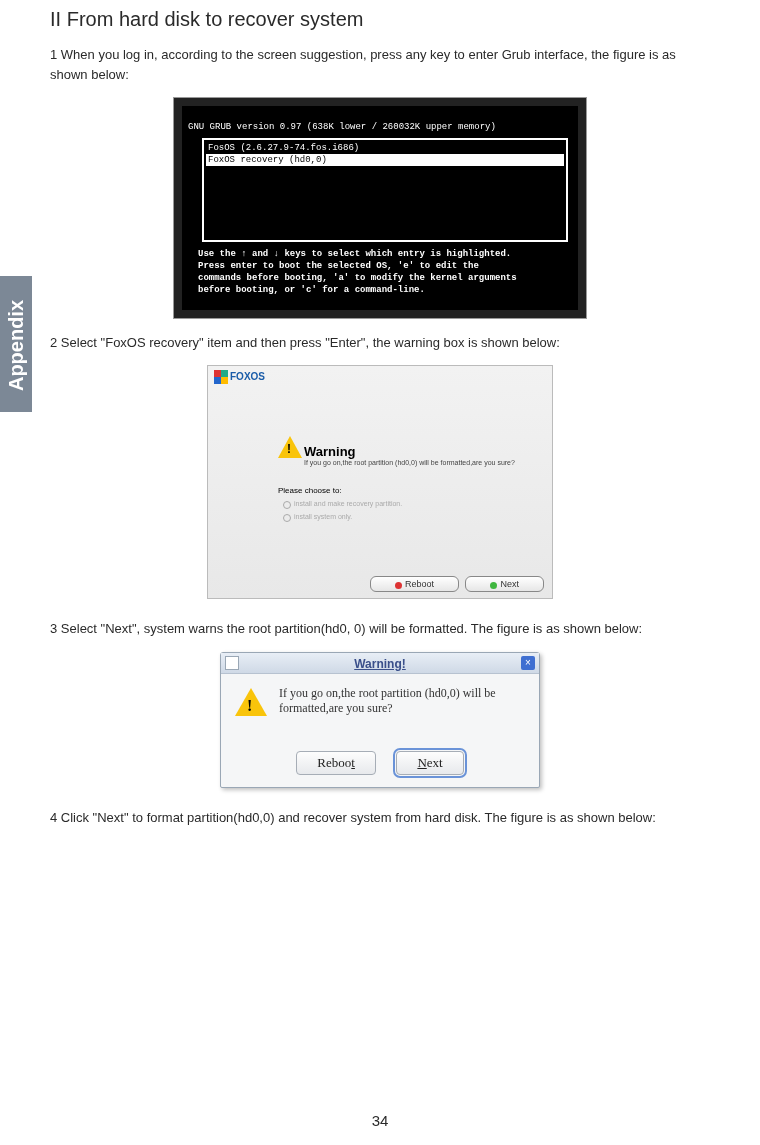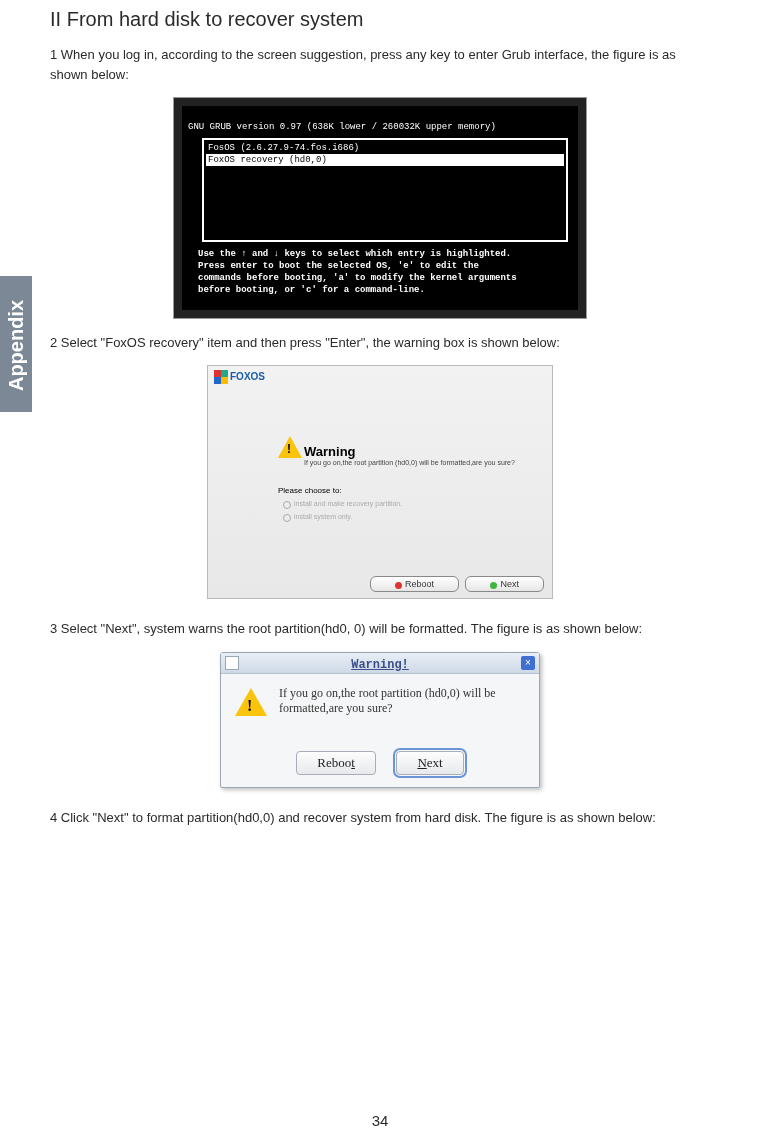--- a/index.html
+++ b/index.html
@@ -188,21 +188,21 @@
   }
   .fig3 .titlebar{
     height:20px;
     background:linear-gradient(#e8eef6,#cfd9e6);
     border-bottom:1px solid #b7c2d0;
     position:relative;
     text-align:center;
     line-height:20px;
   }
   .fig3 .titlebar .t{
-    font-family:Liberation Mono, monospace;
+    font-family:Liberation Sans, sans-serif;
     font-weight:bold;
     font-size:12px;
     color:#3a4f8a;
     text-decoration:underline;
   }
   .fig3 .titlebar .sq{
     position:absolute;left:4px;top:3px;width:12px;height:12px;
     border:1px solid #9aa7b5;background:#fff;
   }
   .fig3 .titlebar .close{

